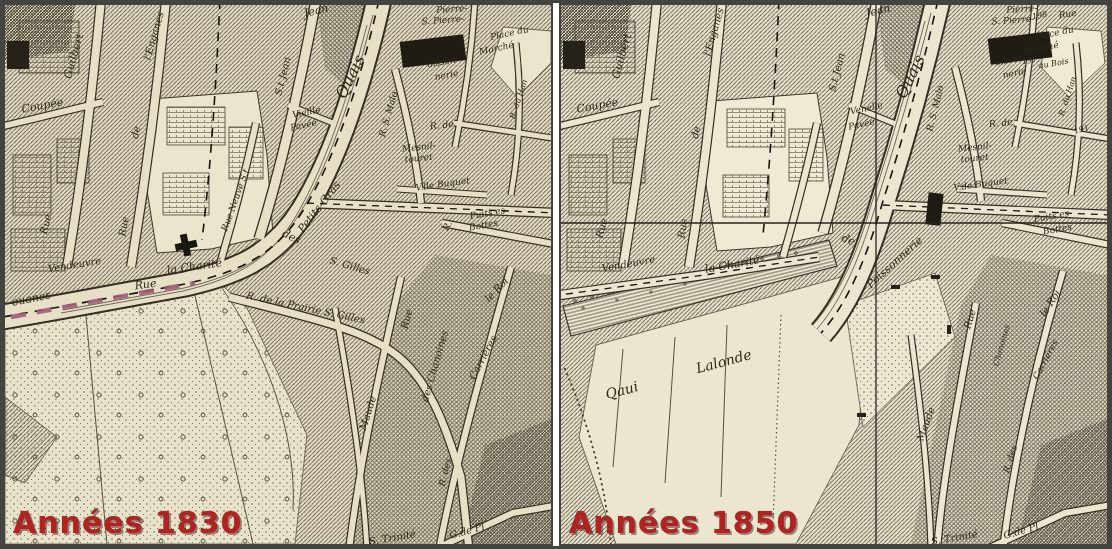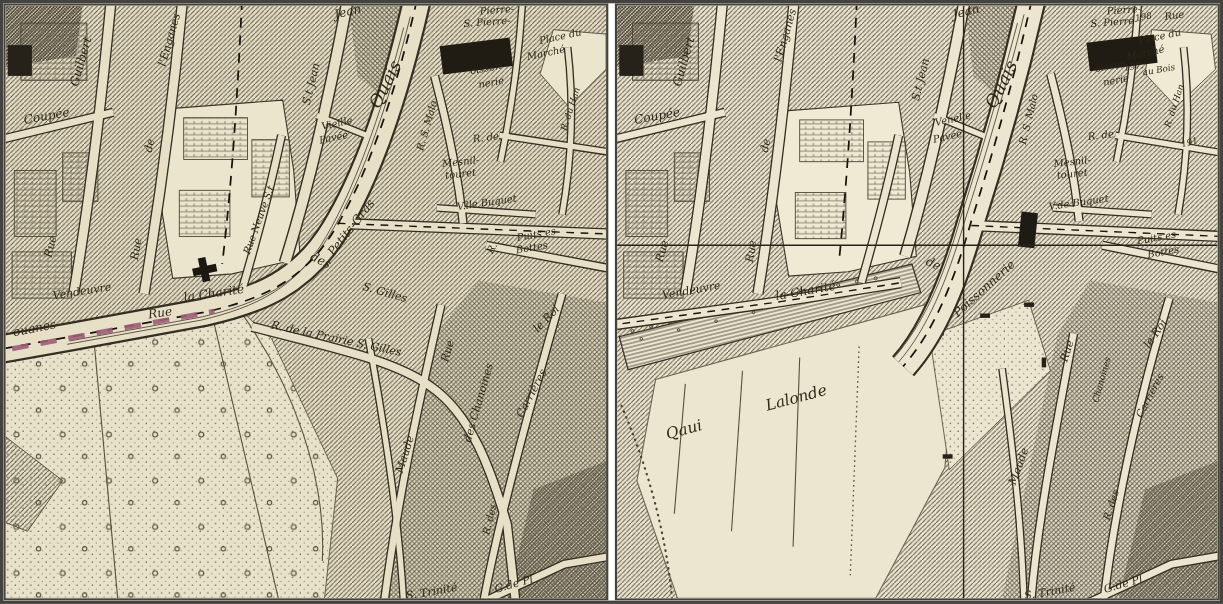--- a/index.html
+++ b/index.html
@@ -240,20 +240,21 @@
           <text transform="translate(414 145) rotate(-6)" font-size="9">Mesnil-</text>
           <text transform="translate(414 156) rotate(-6)" font-size="9">touret</text>
           <text transform="translate(386 110) rotate(-74)" font-size="9">R. S. Malo</text>
           <text transform="translate(438 182) rotate(-8)" font-size="9">V.lle Buquet</text>
           <text transform="translate(483 211) rotate(-10)" font-size="9">Puits es</text>
           <text transform="translate(479 223) rotate(-10)" font-size="9">Bottes</text>
           <text transform="translate(445 222) rotate(-62)" font-size="9">R.</text>
           <text transform="translate(516 95) rotate(-72)" font-size="8">R. du Han</text>
         </g>
     </svg>
+    <div class="caption">Années 1830</div>
   </div>
 
   <div class="panel p-right">
     <svg viewBox="0 0 546 539" preserveAspectRatio="none">
       <defs>
         <path id="R-g" d="M96,-5 C88,80 76,180 62,262"></path>
         <path id="R-e" d="M161,-5 C152,90 140,190 128,262"></path>
         <path id="R-c" d="M-5,122 L98,97"></path>
         <path id="R-sj" d="M316,-5 C302,70 282,160 262,228"></path>
         <path id="R-nv" d="M256,118 C246,165 234,210 222,252"></path>
@@ -448,14 +449,15 @@
           <text transform="translate(412 315) rotate(-72)" font-size="10">Rue</text>
           <text transform="translate(443 341) rotate(-74)" font-size="8">Chanoines</text>
           <text transform="translate(492 300) rotate(-56)" font-size="10">le Roi</text>
           <text transform="translate(487 356) rotate(-62)" font-size="9">Carrières</text>
           <text transform="translate(368 420) rotate(-70)" font-size="10">Maude</text>
           <text transform="translate(452 455) rotate(-72)" font-size="9">R. des</text>
           <text transform="translate(461 529) rotate(-16)" font-size="10">G.de Pl</text>
           <text transform="translate(394 536) rotate(-10)" font-size="10">S. Trinité</text>
         </g>
     </svg>
+    <div class="caption">Années 1850</div>
   </div>
 </div>
 
 </body></html>

